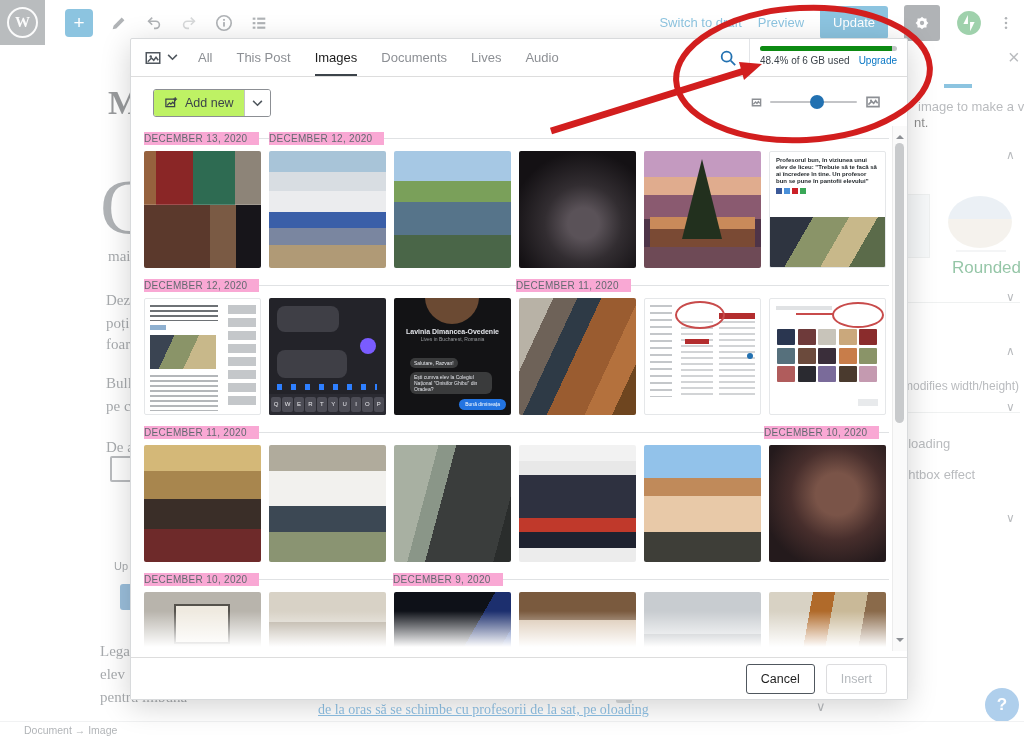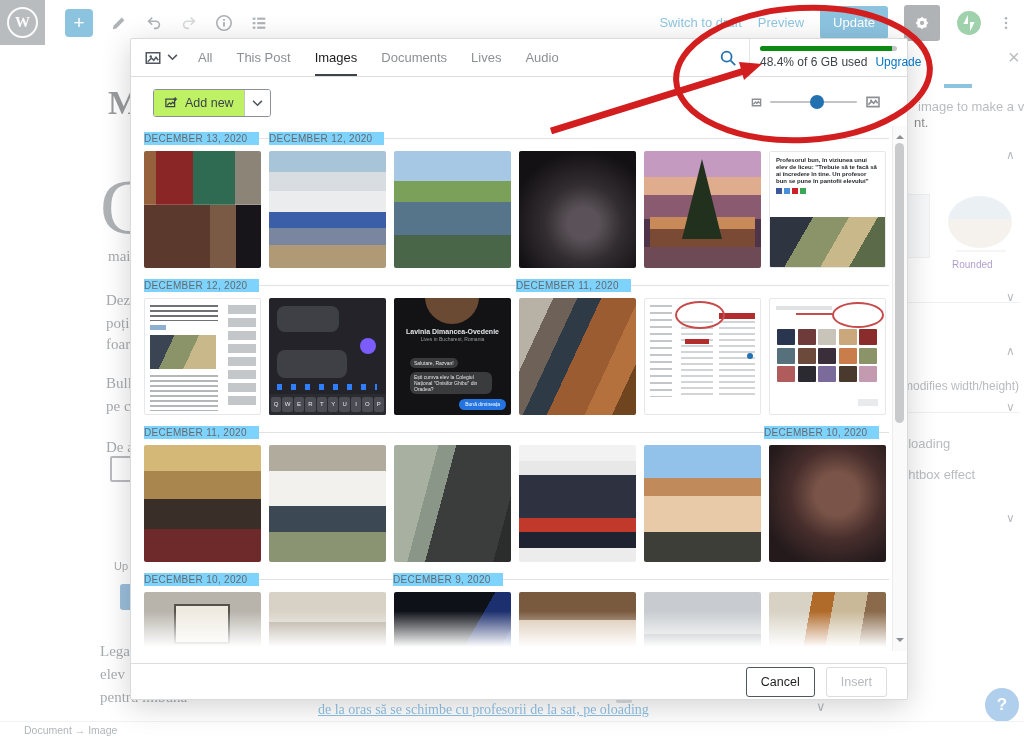--- a/index.html
+++ b/index.html
@@ -41,36 +41,36 @@
   .m-header{height:37px;border-bottom:1px solid #ddd;display:flex;align-items:stretch;padding-left:13px}
   .type-sel{display:flex;align-items:center;gap:5px;color:#50575e;margin-right:20px;align-self:stretch}
   .tab{font-size:13px;color:#8c8f94;display:flex;align-items:center;margin-right:24px;
     border-bottom:2px solid transparent;padding-top:2px;cursor:default}
   .tab.active{color:#1e1e1e;border-bottom-color:#3c434a}
   .spacer{flex:1}
   .search-btn{display:flex;align-items:center;margin-right:12px;color:#2271b1}
   .storage{width:158px;border-left:1px solid #e2e4e7;padding:6px 10px 0 10px;box-sizing:border-box;flex:none}
   .bar{height:5px;border-radius:3px;background:#c3c4c7;overflow:hidden;margin-top:1px}
   .bar i{display:block;height:100%}
-  .srow{display:flex;justify-content:flex-start;margin-top:4px;font-size:12px;white-space:nowrap}
+  .srow{display:flex;justify-content:space-between;margin-top:4px;font-size:10px;white-space:nowrap}
   .srow span{color:#3c434a}
   .srow a{color:#0675c4;text-decoration:none;margin-left:8px}
   .m-toolbar{height:50px;position:relative;padding:12px 0 0 13px;box-sizing:border-box}
   .addnew{display:inline-flex;height:26px;border:1px solid #8c8f94;border-radius:3px;overflow:hidden;margin-left:9px}
   .an-main{display:flex;align-items:center;gap:6px;padding:0 10px;font-size:12.5px;color:#3c434a;background:#bef264;
     border:none;border-right:1px solid #c3c4c7}
   .an-chev{width:25px;background:#fff;border:none;color:#50575e;display:flex;align-items:center;justify-content:center}
   .zoom-slider{position:absolute;right:26px;top:17px;display:flex;align-items:center;gap:8px;width:130px;color:#8c8f94}
   .zs-track{flex:1;height:2px;background:#c3c4c7;position:relative;border-radius:1px}
   .zs-thumb{position:absolute;left:46%;top:-6px;width:14px;height:14px;border-radius:50%;background:#2271b1}
   .grid-viewport{position:absolute;left:13px;top:87px;width:745px;height:525px;overflow:hidden}
   .grid{padding-top:6px}
   .date-row{position:relative;height:13px;margin-bottom:6px}
   .date-row::before{content:"";position:absolute;left:0;right:0;top:6px;height:1px;background:#e0e2e4}
-  .date-label{position:absolute;top:0;background:#7dd3fc;padding-right:12px;font-size:10px;letter-spacing:.3px;
+  .date-label{position:absolute;top:0;background:#f9a8d4;padding-right:12px;font-size:10px;letter-spacing:.3px;
     color:#646970;line-height:13px}
   .tile-row{display:flex;gap:8px;margin-bottom:11px}
   .tile{width:117px;height:117px;border-radius:2px;position:relative;overflow:hidden;flex:none;background:#eee}
   .k-webpage,.k-mediagrid,.k-article{background:#fff;border:1px solid #e5e7e9;box-sizing:border-box}
   .blk{position:absolute}
   .t-title{padding:5px 6px 2px;font-size:6px;line-height:7px;color:#1d2327;font-weight:bold}
   .t-social{display:flex;gap:2px;padding:1px 6px 2px}
   .t-social i{width:6px;height:6px;display:block}
   .t-photo{position:absolute;left:0;right:0;bottom:0;height:50px}
   .k-chat{background:#232329}
@@ -94,21 +94,21 @@
     padding:3px 6px;border-radius:7px}
   .mg-cells{position:absolute;left:7px;top:30px;width:101px;display:flex;flex-wrap:wrap;gap:2.5px}
   .mg-cells i{width:18px;height:16px;border-radius:1px;display:block}
   .grid-fade{position:absolute;left:1px;right:15px;top:572px;height:40px;
     background:linear-gradient(rgba(255,255,255,0),#fff 90%);pointer-events:none}
   .sbar{position:absolute;right:0;top:87px;width:14px;height:525px;background:#fafafa;border-left:1px solid #ececec}
   .sb-up,.sb-down{position:absolute;left:3px;width:0;height:0;border:4px solid transparent}
   .sb-up{top:5px;border-bottom-color:#8c8f94}
   .sb-down{bottom:5px;border-top-color:#8c8f94}
   .sb-thumb{position:absolute;left:2px;top:17px;width:9px;height:280px;background:#c8cacc;border-radius:5px}
-  .m-footer{position:absolute;left:0;right:0;bottom:0;height:36px;border-top:1px solid #ddd;background:#fff;
+  .m-footer{position:absolute;left:0;right:0;bottom:0;height:42px;border-top:1px solid #ddd;background:#fff;
     display:flex;align-items:center;justify-content:flex-end;gap:11px;padding-right:20px;box-sizing:border-box}
   .btn{height:30px;padding:0 14px;border-radius:3px;background:#fff;font-size:12.5px}
   .btn.cancel{border:1px solid #50575e;color:#1e1e1e}
   .btn.insert{border:1px solid #dcdcde;color:#b5b9bd}
   #annotations{position:absolute;inset:0;z-index:40;pointer-events:none}
 </style>
 </head>
 <body>
 
 <div id="screen">
@@ -195,21 +195,21 @@
         <div class="frag serif" style="left: 106px; top: 439px; font-size: 15px;">De a</div>
         <div class="frag" style="left: 114px; top: 560px; font-size: 11px;">Up</div>
         <div class="frag serif" style="left: 100px; top: 643px; font-size: 15px;">Lega</div>
         <div class="frag serif" style="left: 100px; top: 666px; font-size: 15px;">elev</div>
         <div class="frag serif" style="left: 100px; top: 689px; font-size: 15px;">pentru îmbună</div>
         <div class="frag serif u" style="left: 318px; top: 702px; font-size: 14px; color: rgb(6, 117, 196);">de la oras să se schimbe cu profesorii de la sat, pe oloading</div>
         <div class="frag" style="left: 1008px; top: 46px; font-size: 20px; color: rgb(100, 105, 112);">×</div>
         <div class="frag" style="left: 918px; top: 100px; font-size: 13px; color: rgb(100, 105, 112);">image to make a visual</div>
         <div class="frag" style="left: 914px; top: 116px; font-size: 13px; color: #000000;">nt.</div>
         <div class="frag" style="left: 1006px; top: 149px; font-size: 12px; color: rgb(100, 105, 112);">∧</div>
-        <div class="frag" style="left: 952px; top: 259px; font-size: 10px; color: #4c1d95;">Rounded</div>
+        <div class="frag" style="left: 952px; top: 259px; font-size: 17px; color: #15803d;">Rounded</div>
         <div class="frag" style="left: 1006px; top: 291px; font-size: 12px; color: rgb(100, 105, 112);">∨</div>
         <div class="frag" style="left: 1006px; top: 345px; font-size: 12px; color: rgb(100, 105, 112);">∧</div>
         <div class="frag" style="left: 903px; top: 380px; font-size: 12px; color: rgb(100, 105, 112);">modifies width/height)</div>
         <div class="frag" style="left: 1006px; top: 401px; font-size: 12px; color: rgb(100, 105, 112);">∨</div>
         <div class="frag" style="left: 901px; top: 437px; font-size: 13px; color: rgb(100, 105, 112);">oloading</div>
         <div class="frag" style="left: 901px; top: 468px; font-size: 13px; color: rgb(100, 105, 112);">ghtbox effect</div>
         <div class="frag" style="left: 1006px; top: 512px; font-size: 12px; color: rgb(100, 105, 112);">∨</div>
         <div class="frag" style="left: 816px; top: 700px; font-size: 13px; color: rgb(100, 105, 112);">∨</div>
       </div>
 

